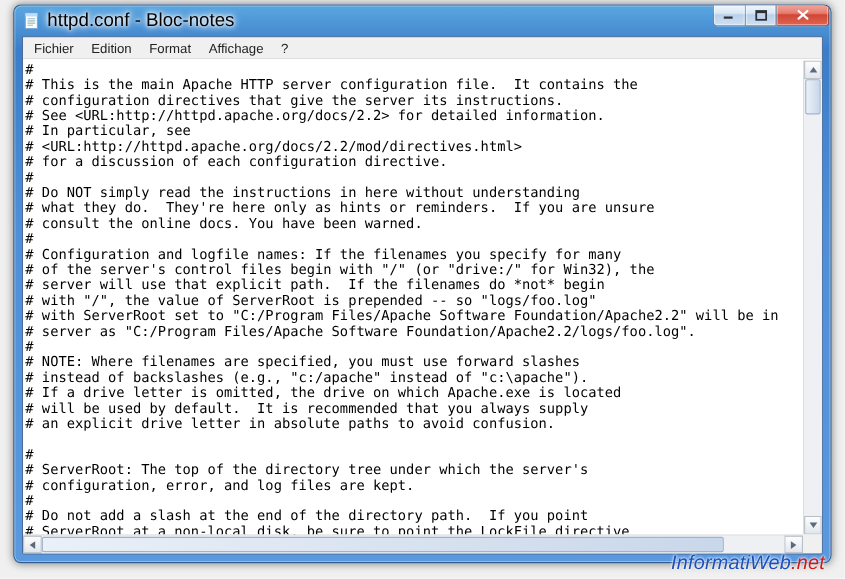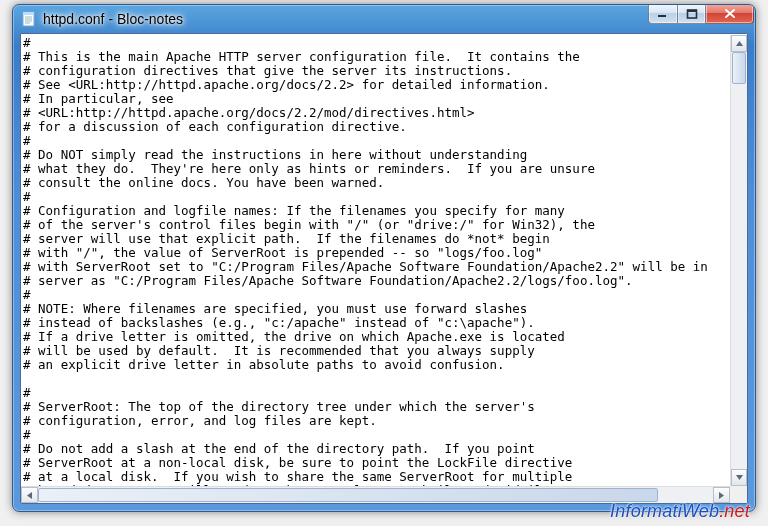--- a/index.html
+++ b/index.html
@@ -27,21 +27,21 @@
     position: relative;
   }
   .title-icon {
     width: 16px; height: 16px;
     margin-right: 6px;
     display: flex; align-items: center; justify-content: center;
   }
   .title-icon svg { width: 16px; height: 16px; }
   .title-text {
     color: #000;
-    font-size: 14px;
+    font-size: 17px;
     text-shadow: 0 0 6px #fff, 0 0 8px #fff, 0 0 3px #fff;
     flex: 0 0 auto;
   }
   .title-spacer { flex: 1; }
   .win-buttons {
     display: flex;
     position: absolute;
     right: 1px; top: -1px;
   }
   .win-btn {
@@ -189,20 +189,27 @@
       </div>
       <div class="win-btn close">
         <svg viewBox="0 0 14 11">
           <path d="M3 2 L11 9 M11 2 L3 9" stroke="#fff" stroke-width="2" stroke-linecap="round"></path>
         </svg>
       </div>
     </div>
   </div>
 
   <div class="client">
+    <div class="menu">
+      <span>Fichier</span>
+      <span>Edition</span>
+      <span>Format</span>
+      <span>Affichage</span>
+      <span>?</span>
+    </div>
 
     <div class="content-wrap">
       <div class="editor">#
 # This is the main Apache HTTP server configuration file.  It contains the
 # configuration directives that give the server its instructions.
 # See &lt;URL:http://httpd.apache.org/docs/2.2&gt; for detailed information.
 # In particular, see
 # &lt;URL:http://httpd.apache.org/docs/2.2/mod/directives.html&gt;
 # for a discussion of each configuration directive.
 #

